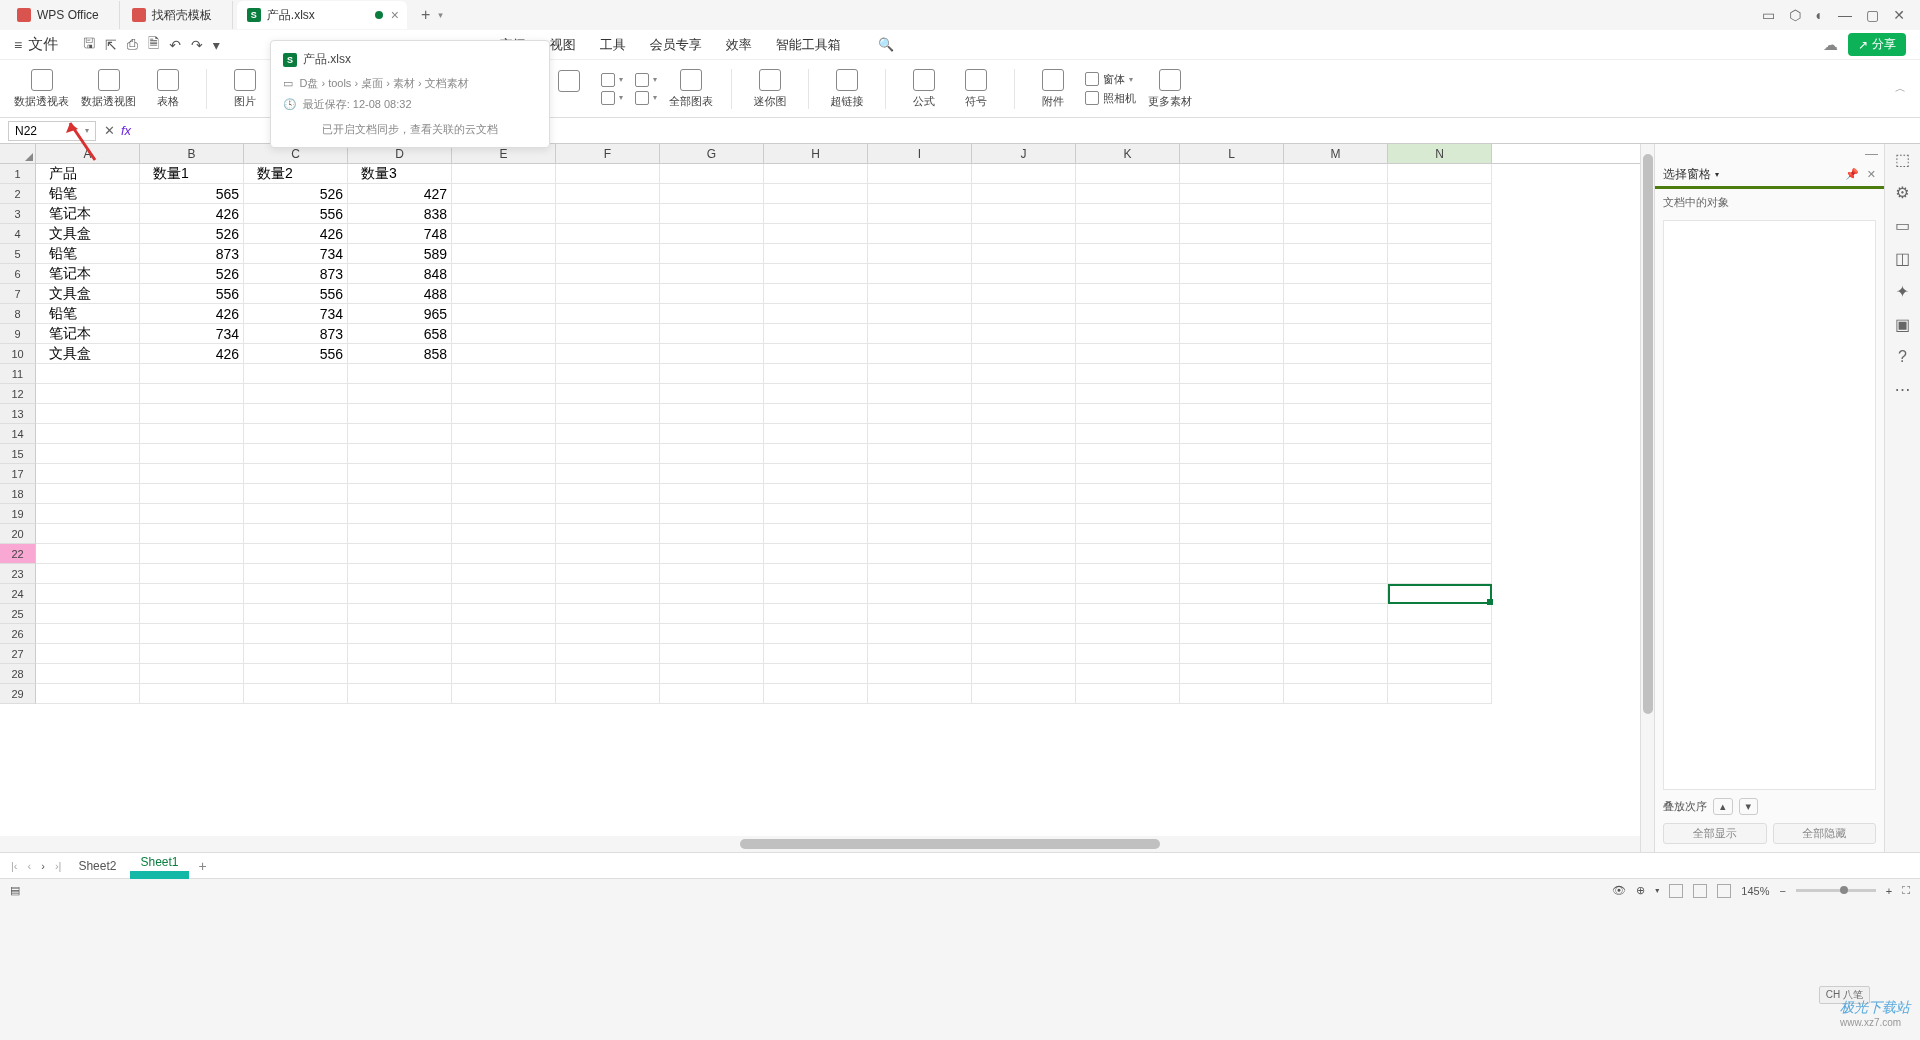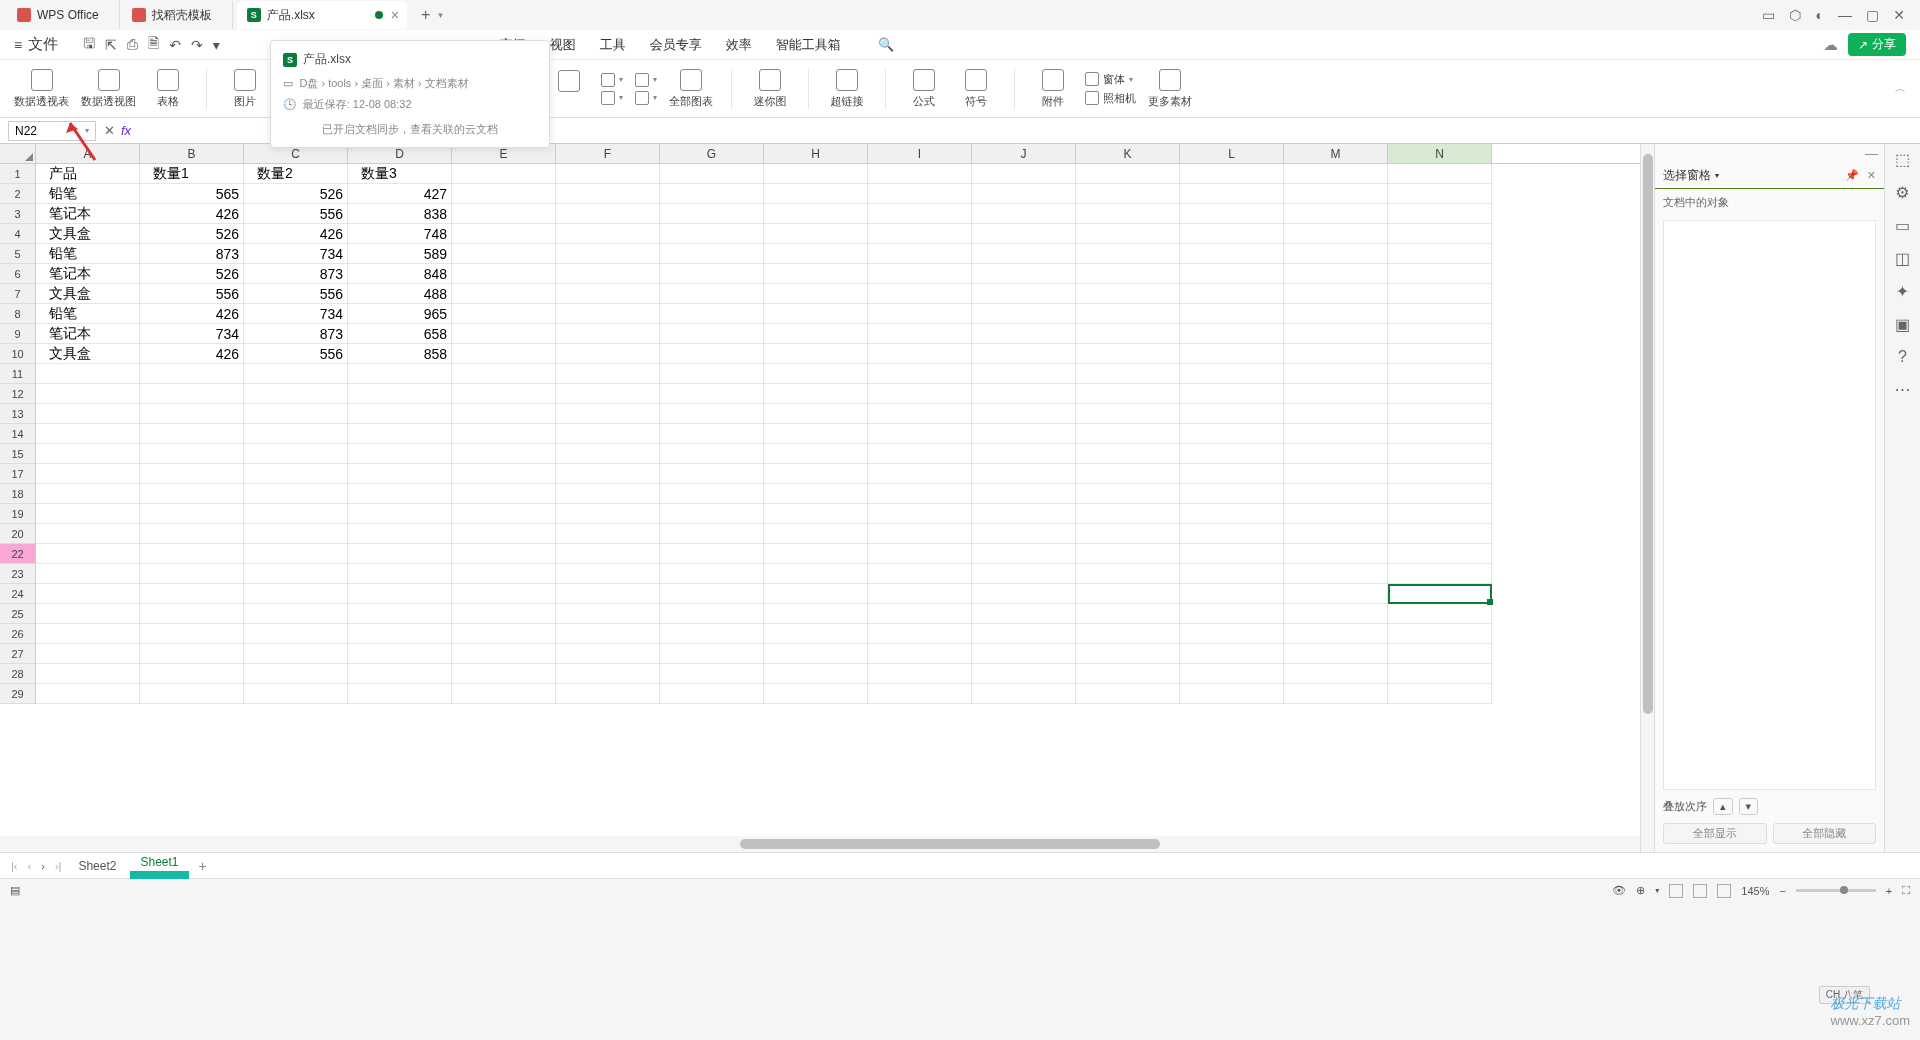--- a/index.html
+++ b/index.html
@@ -77,21 +77,21 @@
 
 
 .vscroll { width:14px; background:#f5f5f5; border-left:1px solid #ddd; position:relative; }
 .vscroll .thumb { position:absolute; left:2px; width:10px; background:#c0c0c0; border-radius:5px; }
 .hscroll-row { height: 16px; background:#f5f5f5; display:flex; align-items:center; }
 .hscroll-track { flex:1; position:relative; height:12px; }
 .hscroll-thumb { position:absolute; height:10px; background:#c0c0c0; border-radius:5px; top:1px; }
 
 
 .right-panel { width: 230px; background: #fafafa; border-left: 1px solid #ddd; display:flex; flex-direction:column; }
-.rp-header { height: 26px; display:flex; align-items:center; padding: 0 8px; font-size:12px; color:#333; border-bottom:1px solid #4d7c0f; }
+.rp-header { height: 26px; display:flex; align-items:center; padding: 0 8px; font-size:12px; color:#333; border-bottom:3px solid #4d7c0f; }
 .rp-header .dd { font-size:8px; margin-left:4px; }
 .rp-header .rp-icons { margin-left:auto; display:flex; gap:8px; color:#888; font-size:11px; }
 .rp-sub { font-size:11px; color:#666; padding:6px 8px; }
 .rp-body { flex:1; margin:4px 8px; border:1px solid #e5e5e5; background:#fff; }
 .rp-footer { padding: 4px 8px; display:flex; align-items:center; gap:6px; font-size:11px; color:#555; }
 .rp-footer .box { border:1px solid #ccc; padding:1px 6px; border-radius:3px; }
 .rp-buttons { display:flex; gap:6px; padding: 4px 8px 8px; }
 .rp-buttons .btn { flex:1; font-size:11px; color:#888; border:1px solid #ddd; text-align:center; padding:2px 0; border-radius:3px; background:#f5f5f5; }
 
 
@@ -122,21 +122,21 @@
 .tooltip .tt-row { display:flex; align-items:center; gap:6px; color:#888; font-size:11px; margin-bottom:6px; }
 .tooltip .tt-sync { margin-top:10px; color:#888; font-size:11px; text-align:center; }
 
 
 .arrow { position:absolute; left:60px; top:115px; width:40px; height:50px; z-index:5; pointer-events:none; }
 .arrow svg { width:100%; height:100%; }
 
 
 .ime-badge { position:absolute; right:50px; bottom:36px; background:#f0f0f0; border:1px solid #ccc; font-size:10px; padding:1px 6px; color:#666; border-radius:2px; }
 .watermark { position:absolute; right:10px; bottom:12px; font-size:14px; color:#3a9bd9; font-style:italic; opacity:0.85; }
-.watermark .sub { display:block; font-size:13px; color:#888; font-style:normal; }
+.watermark .sub { display:block; font-size:10px; color:#888; font-style:normal; }
 </style>
 </head>
 <body>
 
 <div class="titlebar">
   <div class="app-tab wps">
     <span class="app-icon"></span>
     <span>WPS Office</span>
   </div>
   <div class="app-tab template">

